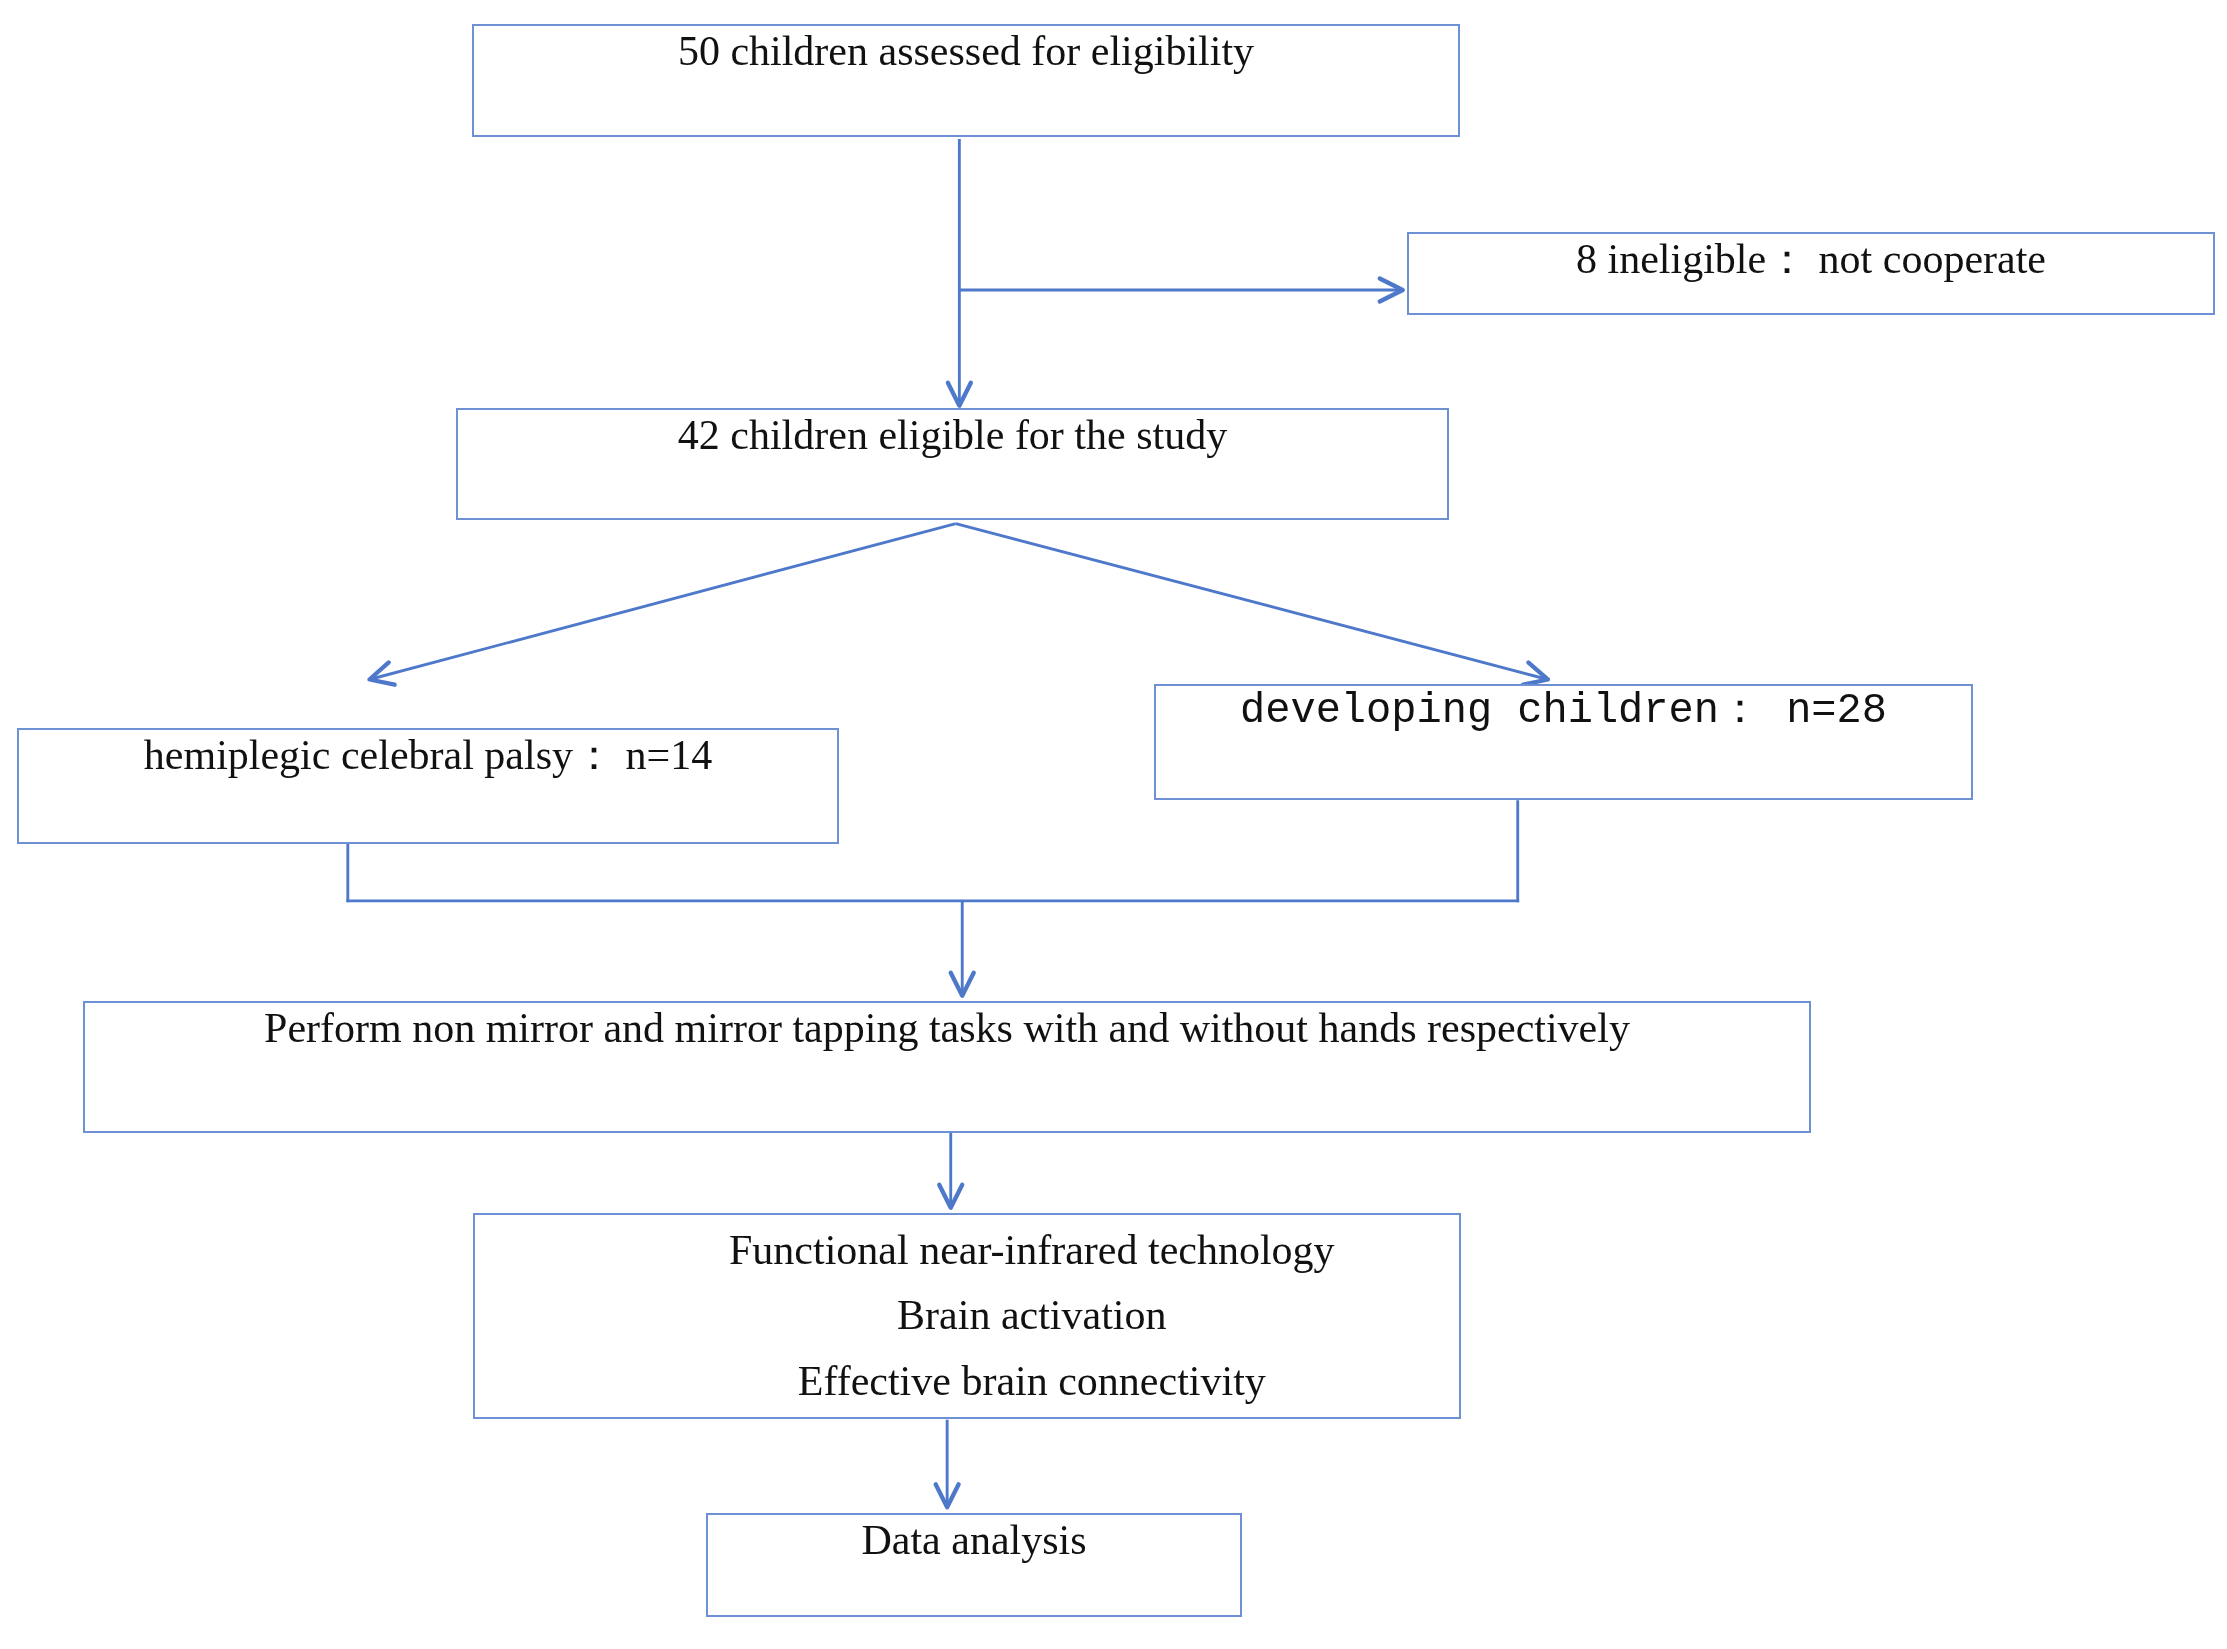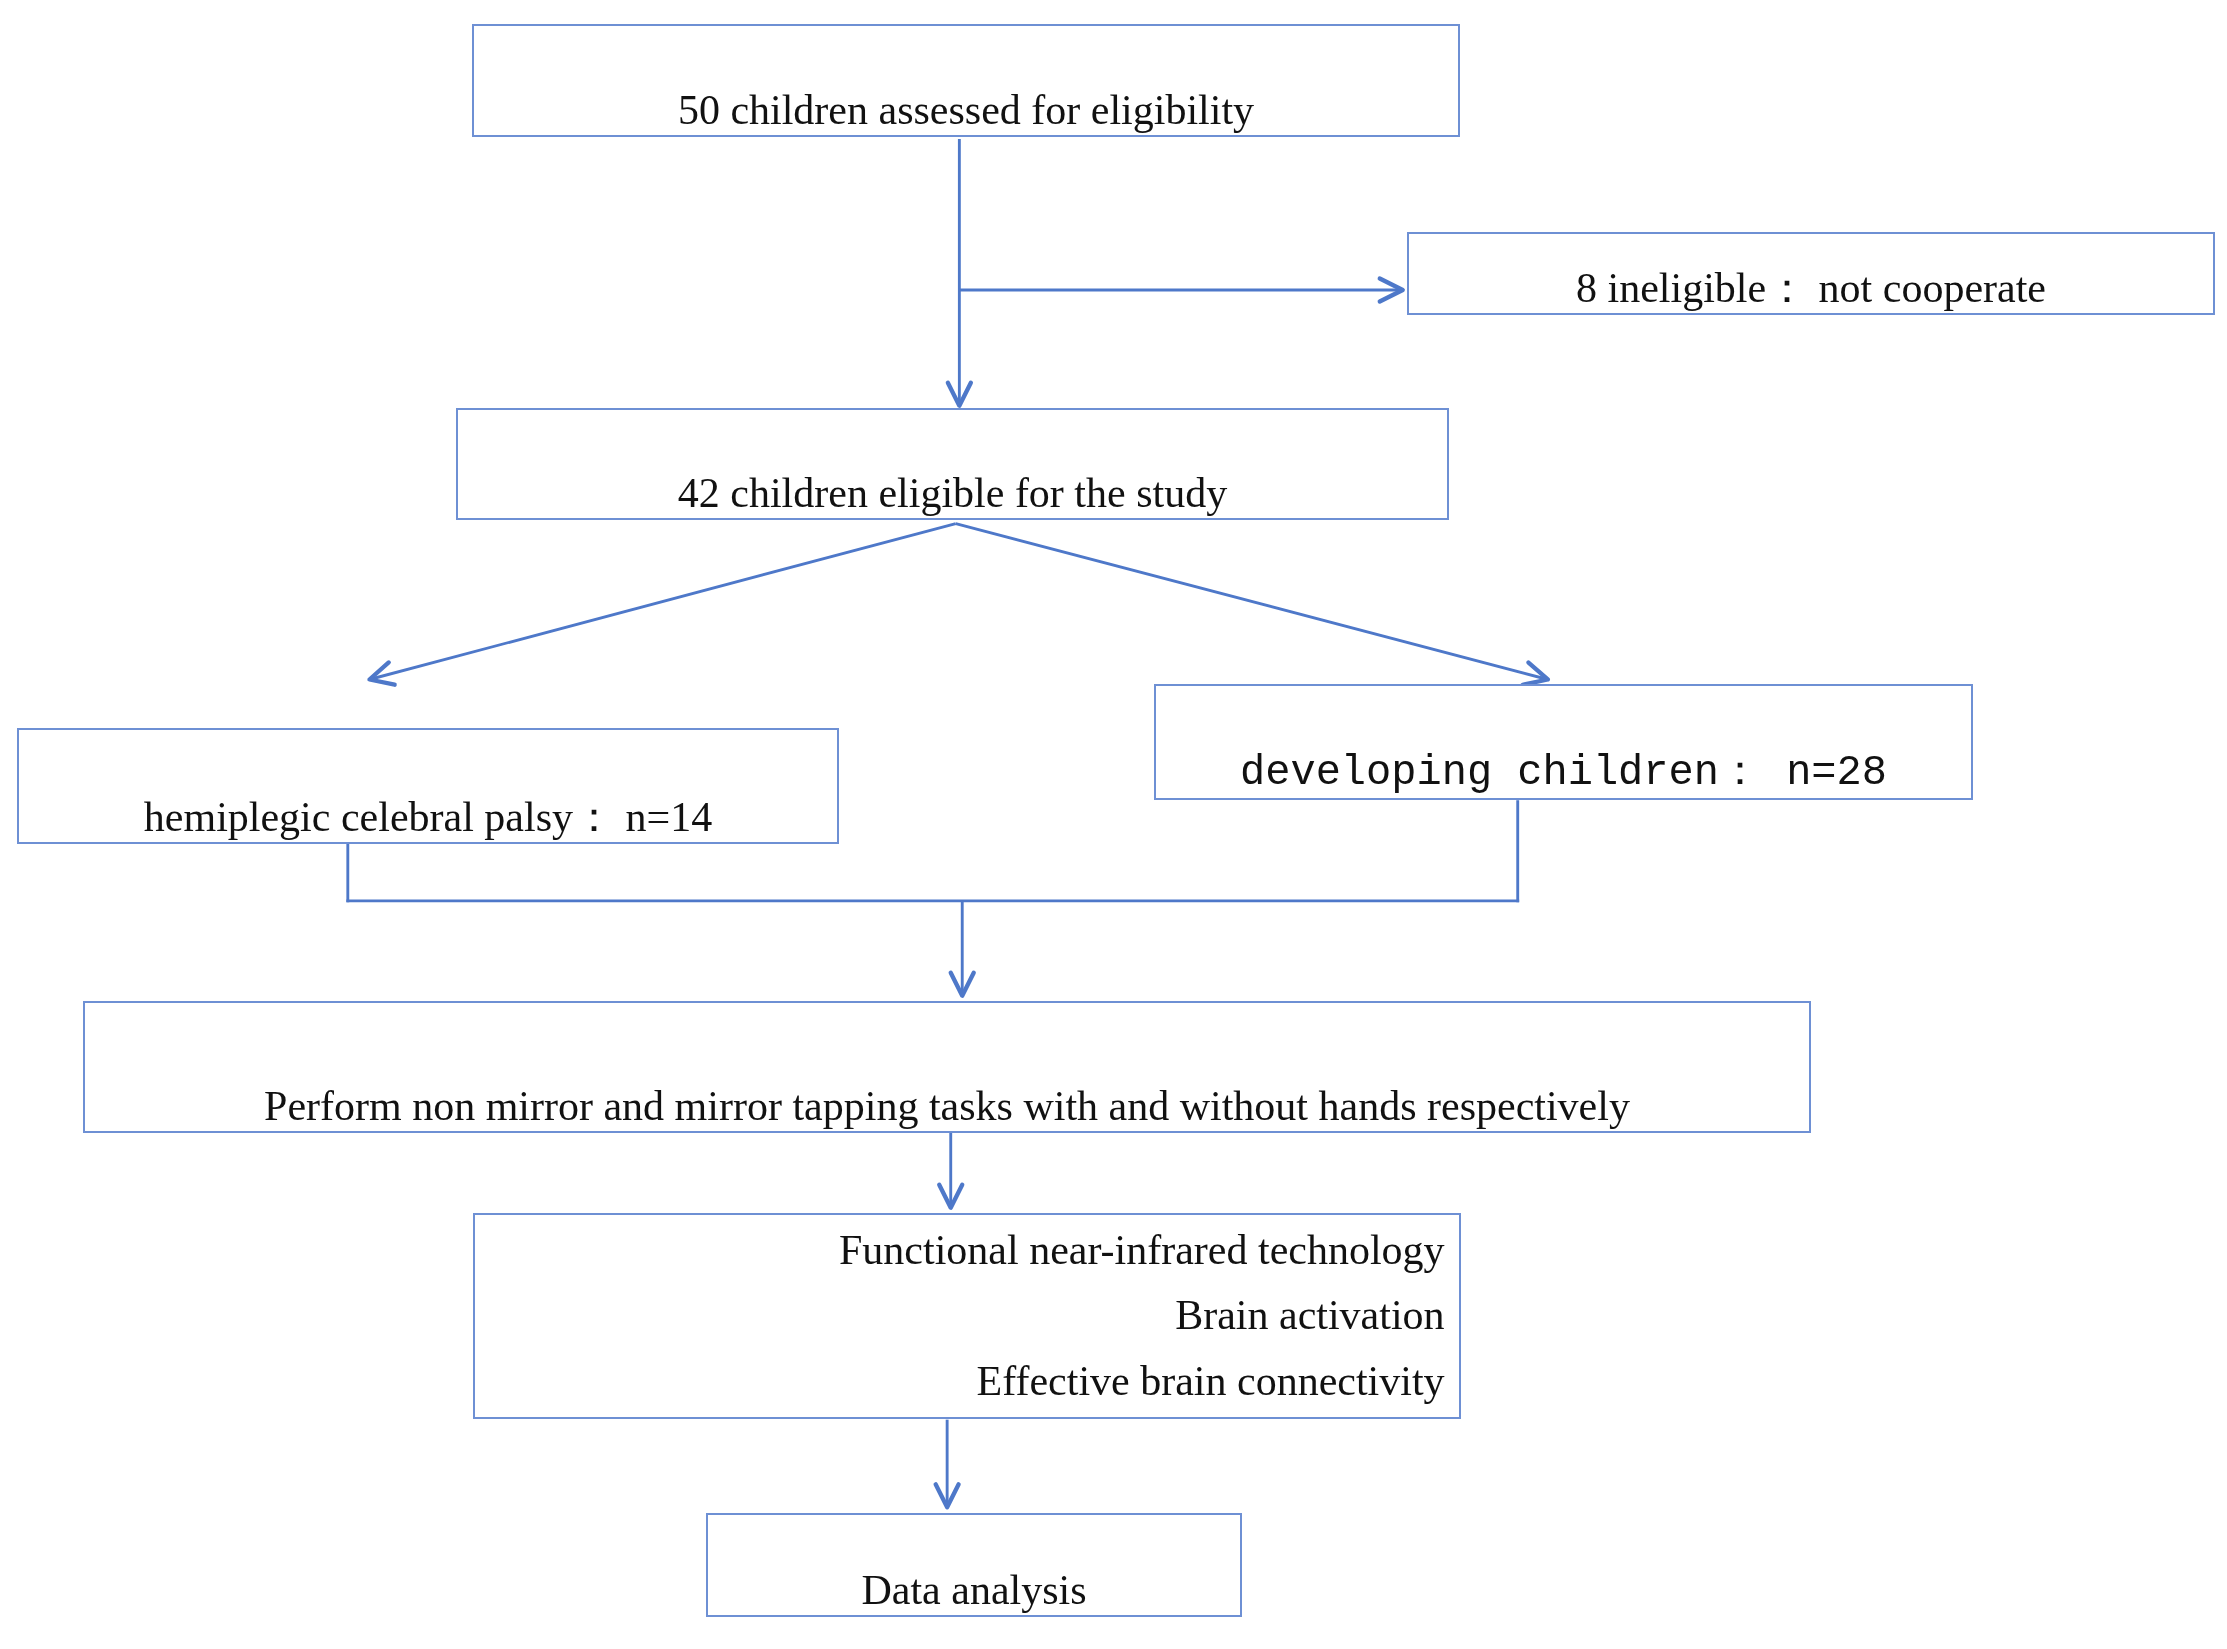--- a/index.html
+++ b/index.html
@@ -17,30 +17,30 @@
     background: var(--background);
     font-family: "Liberation Serif", "DejaVu Serif", serif;
     color: var(--text);
     overflow: hidden;
   }
   .box {
     position: absolute;
     background: var(--background);
     border: 2.9px solid var(--box-border);
     display: flex;
-    align-items: flex-end;
+    align-items: flex-start;
     justify-content: center;
     text-align: center;
     font-size: 42px;
     line-height: 1.2;
     padding: 0 14.4px;
   }
   .box.multiline {
     flex-direction: column;
-    align-items: flex-end;
+    align-items: center;
     justify-content: center;
     text-align: left;
     padding-left: 144px;
     line-height: 1.55;
   }
   #box-assessed   { left: 472px;  top: 24px;   width: 988px; height: 113px; }
   #box-ineligible { left: 1407px; top: 232px;  width: 808px; height: 83px; }
   #box-eligible   { left: 456px;  top: 408px;  width: 993px; height: 112px; }
   #box-hemiplegic { left: 17px;   top: 684px;  width: 822px; height: 116px; margin-top: 44px; }
   #box-developing { left: 1154px; top: 684px;  width: 819px; height: 116px; font-family: Liberation Mono, monospace; }

